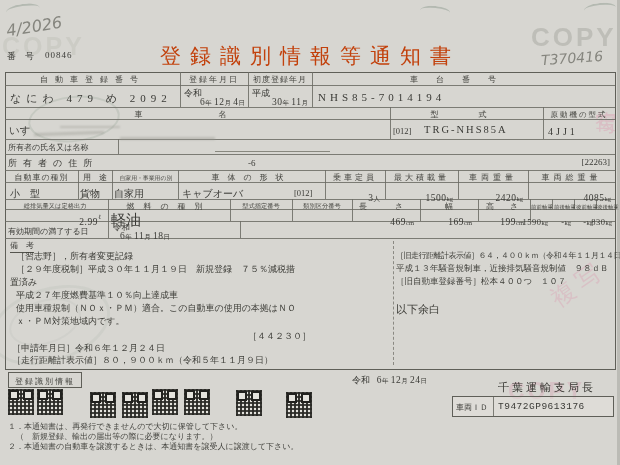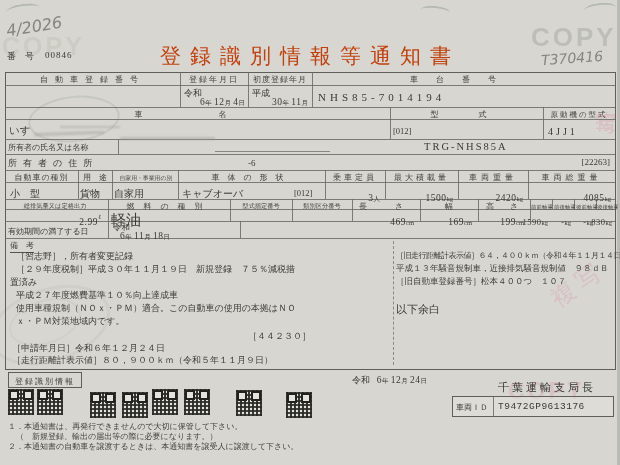--- a/index.html
+++ b/index.html
@@ -92,40 +92,41 @@
   <div class="vl" style="left:596px;top:199px;height:10px;"></div>
   <div class="vl" style="left:108px;top:221px;height:17px;"></div>
   <div class="vl" style="left:240px;top:221px;height:17px;"></div>
   <div class="dashv" style="left:393px;top:241px;height:124px;"></div>
 
   <div class="hc" style="left:5px;top:74px;width:175px;letter-spacing:7px;text-align:center;">自動車登録番号</div>
   <div class="hc" style="left:180px;top:74px;width:68px;letter-spacing:2px;">登録年月日</div>
   <div class="hc" style="left:248px;top:74px;width:64px;letter-spacing:1px;">初度登録年月</div>
   <div class="hc" style="left:312px;top:74px;width:300px;letter-spacing:18px;">車台番号</div>
 
+  <div class="t" style="left:10px;top:91px;font-size:11px;letter-spacing:5px;">なにわ 479 め 2092</div>
   <div class="t" style="left:184px;top:87px;font-size:9px;">令和</div>
   <div class="t rt" style="left:183px;top:97px;width:62px;font-size:9px;">
     <span class="num">6</span><span class="u">年</span>
     <span class="num">12</span><span class="u">月</span>
     <span class="num">4</span><span class="u">日</span>
   </div>
   <div class="t" style="left:252px;top:87px;font-size:9px;">平成</div>
   <div class="t rt" style="left:250px;top:97px;width:58px;font-size:9px;">
     <span class="num">30</span><span class="u">年</span>
     <span class="num">11</span><span class="u">月</span>
   </div>
   <div class="t" style="left:318px;top:91px;font-size:11px;letter-spacing:4px;">NHS85-7014194</div>
 
   <div class="hc" style="left:5px;top:109px;width:385px;letter-spacing:34px;">車　名</div>
   <div class="hc" style="left:390px;top:109px;width:153px;letter-spacing:16px;">型　式</div>
   <div class="hc" style="left:543px;top:110px;width:72px;font-size:7.5px;letter-spacing:2px;">原動機の型式</div>
 
   <div class="t" style="left:9px;top:124px;font-size:10.5px;">いすゞ</div>
   <div class="t" style="left:393px;top:126px;font-size:8.5px;">[012]</div>
-  <div class="t" style="left:424px;top:124px;font-size:10.5px;letter-spacing:2px;margin-top:17px;">TRG-NHS85A</div>
+  <div class="t" style="left:424px;top:124px;font-size:10.5px;letter-spacing:2px;">TRG-NHS85A</div>
   <div class="t" style="left:548px;top:126px;font-size:10px;letter-spacing:3px;">4JJ1</div>
 
   <div class="t" style="left:8px;top:142px;font-size:8px;">所有者の氏名又は名称</div>
   <div style="position:absolute;left:215px;top:151px;width:115px;border-top:1px solid #88887f;"></div>
   <div class="smudge" style="left:34px;top:132px;width:70px;height:3px;transform:rotate(-2deg);"></div>
   <div class="smudge" style="left:120px;top:137px;width:95px;height:3px;"></div>
   <div class="smudge" style="left:60px;top:126px;width:60px;height:2px;"></div>
 
   <div class="t" style="left:8px;top:157px;font-size:9px;letter-spacing:6px;">所有者の住所</div>
   <div class="t" style="left:248px;top:158px;font-size:9px;">-6</div>

